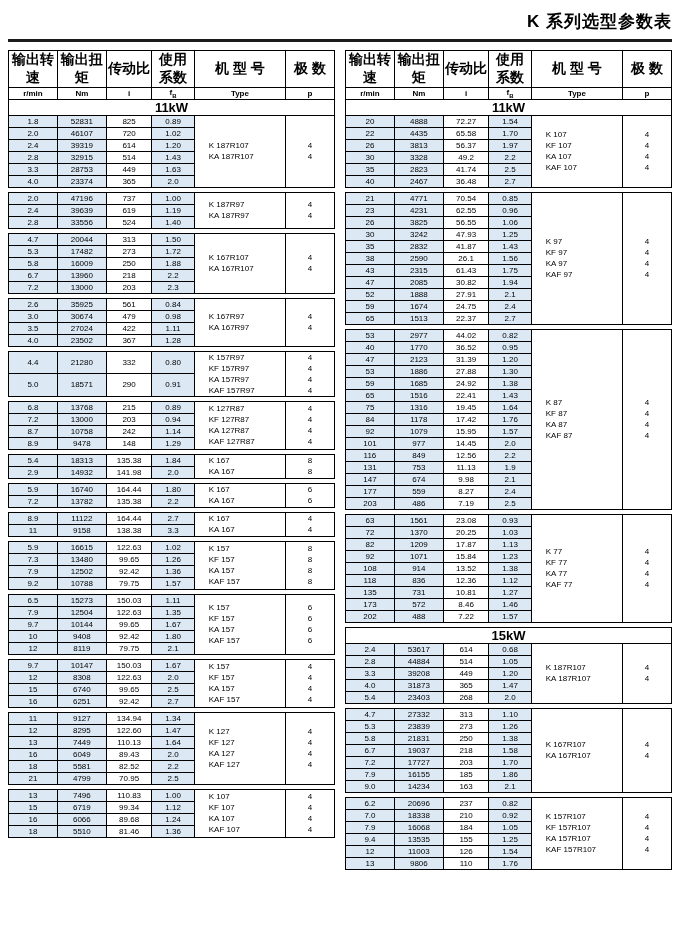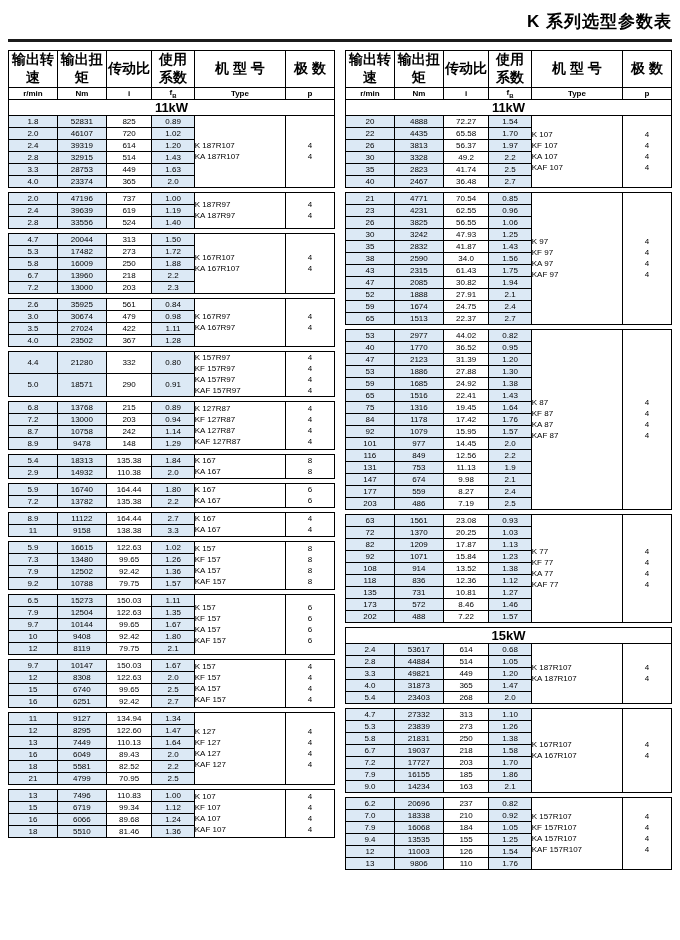--- a/index.html
+++ b/index.html
@@ -56,21 +56,21 @@
   .sub{font-size:6px;vertical-align:sub;}
   .kwrow td{border:none;}
   .kwcell{font-weight:bold;font-size:13px;text-align:left;padding-left:3px;}
 
   
   .d td{height:11px;line-height:11px;font-size:8px;}
   .d td.n1{background:#dce9f5;}
   .d td.n2{background:#dce9f5;}
   .d td.n3{background:#ffffff;}
   .d td.n4{background:#dce9f5;}
-  .d td.typ{background:#ffffff;text-align:left;padding-left:0;font-size:8px;white-space:nowrap;}
+  .d td.typ{background:#ffffff;text-align:left;padding-left:14px;font-size:8px;white-space:nowrap;}
   .d td.pol{background:#ffffff;}
 
   
   tr.gap td{height:4px;border:none;background:#fff;padding:0;}
 
   
   col.c1{width:15%;}
   col.c2{width:15%;}
   col.c3{width:14%;}
   col.c4{width:13%;}
@@ -295,21 +295,21 @@
               <td class="n1">5.4</td>
               <td class="n2">18313</td>
               <td class="n3">135.38</td>
               <td class="n4">1.84</td>
               <td class="typ" rowspan="2">K    167<br>KA   167</td>
               <td class="pol" rowspan="2">8<br>8</td>
             </tr>
             <tr class="d">
               <td class="n1">2.9</td>
               <td class="n2">14932</td>
-              <td class="n3">110.38</td>
+              <td class="n3">141.98</td>
               <td class="n4">2.0</td>
             </tr>
             <tr class="gap">
               <td colspan="6"></td>
             </tr>
             <tr class="d">
               <td class="n1">5.9</td>
               <td class="n2">16740</td>
               <td class="n3">164.44</td>
               <td class="n4">1.80</td>
@@ -607,21 +607,21 @@
             </tr>
             <tr class="d">
               <td class="n1">35</td>
               <td class="n2">2832</td>
               <td class="n3">41.87</td>
               <td class="n4">1.43</td>
             </tr>
             <tr class="d">
               <td class="n1">38</td>
               <td class="n2">2590</td>
-              <td class="n3">34.0</td>
+              <td class="n3">26.1</td>
               <td class="n4">1.56</td>
             </tr>
             <tr class="d">
               <td class="n1">43</td>
               <td class="n2">2315</td>
               <td class="n3">61.43</td>
               <td class="n4">1.75</td>
             </tr>
             <tr class="d">
               <td class="n1">47</td>
@@ -828,21 +828,21 @@
               <td class="pol" rowspan="5">4<br>4</td>
             </tr>
             <tr class="d">
               <td class="n1">2.8</td>
               <td class="n2">44884</td>
               <td class="n3">514</td>
               <td class="n4">1.05</td>
             </tr>
             <tr class="d">
               <td class="n1">3.3</td>
-              <td class="n2">49821</td>
+              <td class="n2">39208</td>
               <td class="n3">449</td>
               <td class="n4">1.20</td>
             </tr>
             <tr class="d">
               <td class="n1">4.0</td>
               <td class="n2">31873</td>
               <td class="n3">365</td>
               <td class="n4">1.47</td>
             </tr>
             <tr class="d">

